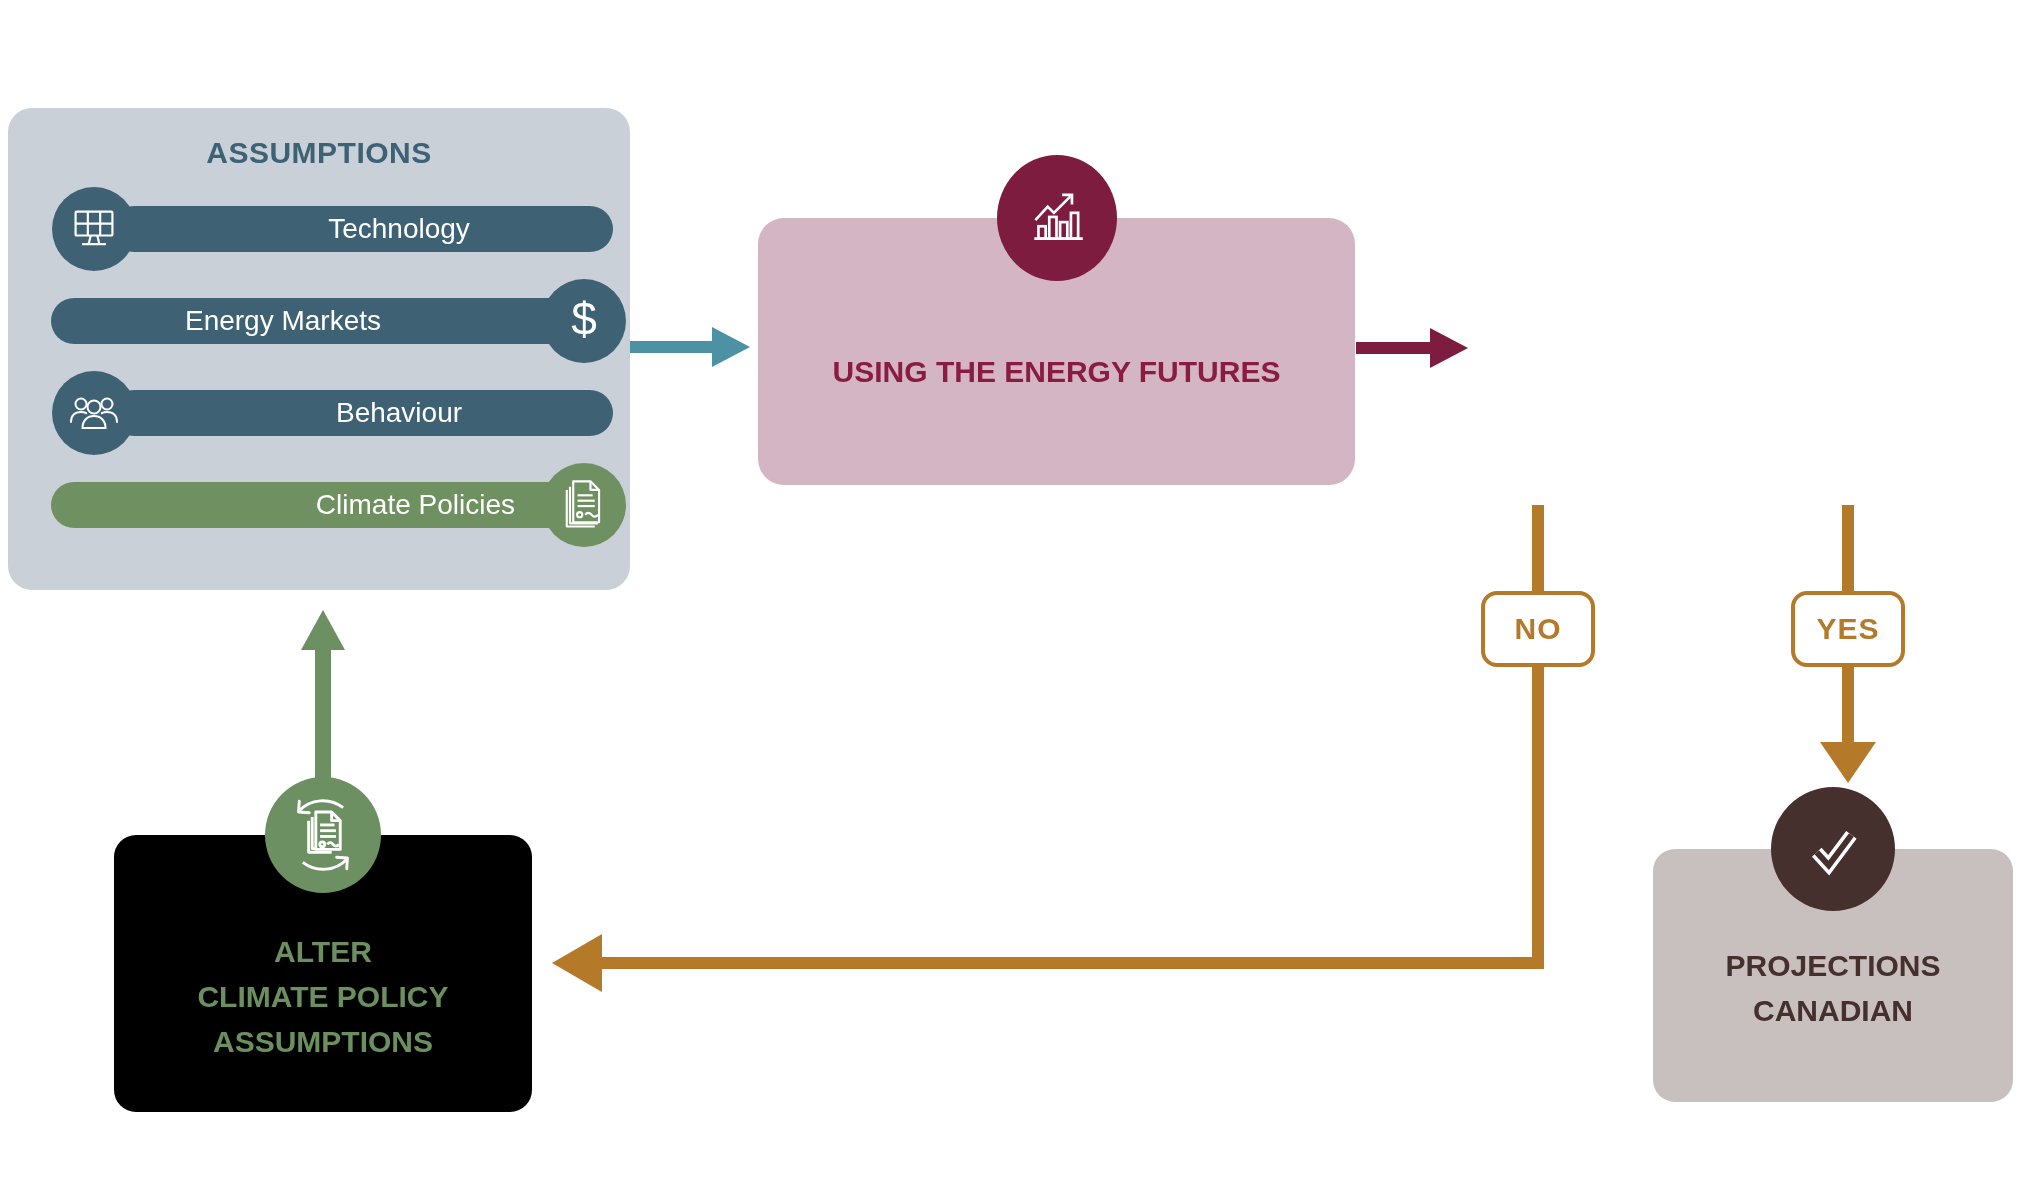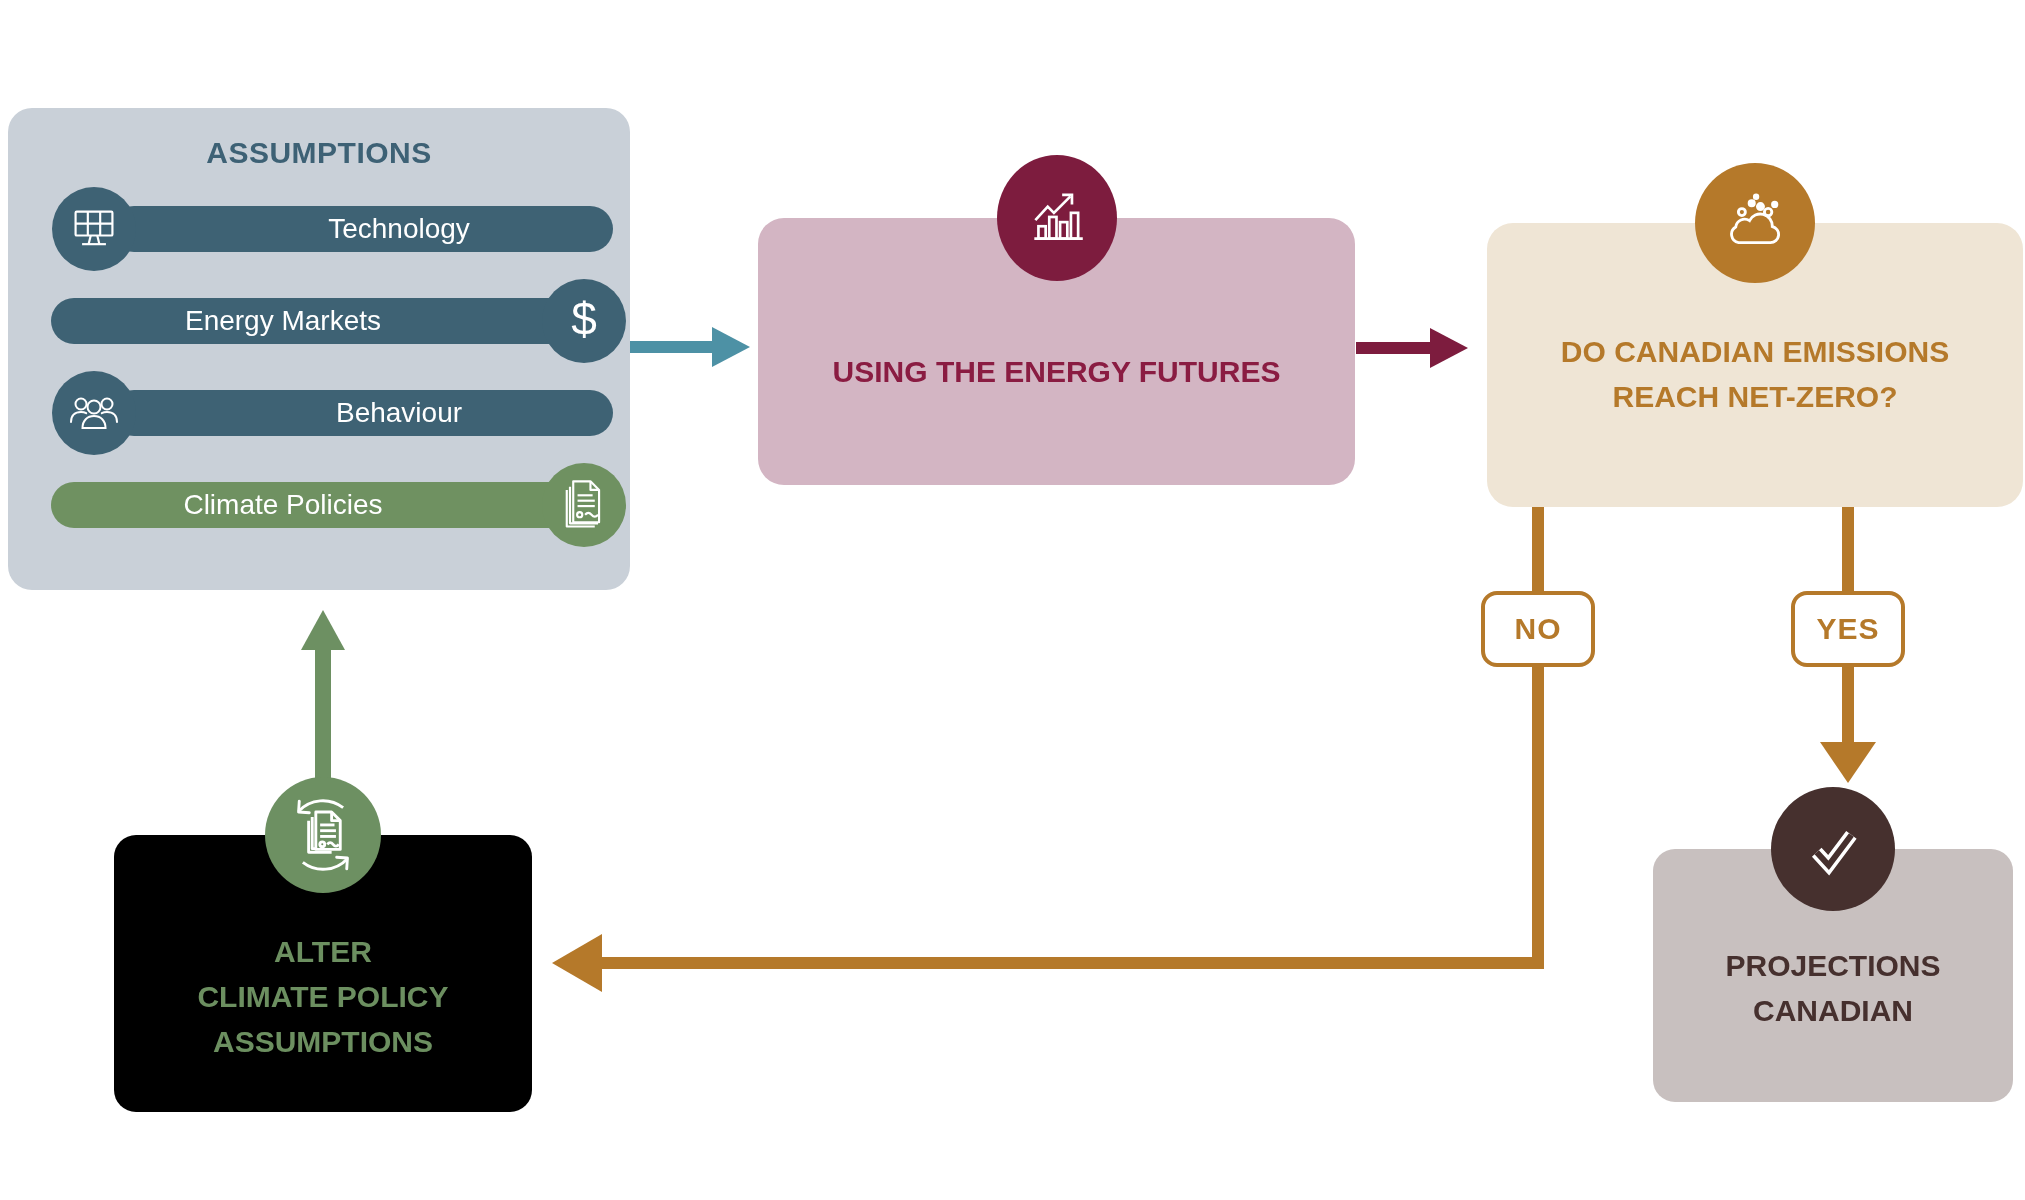--- a/index.html
+++ b/index.html
@@ -12,21 +12,21 @@
   
   .assumptions{left:8px;top:108px;width:622px;height:482px;background:#c9d0d8;border-radius:24px;}
   .assumptions-title{margin-top:28px;text-align:center;font-size:30px;font-weight:bold;color:#3d6175;letter-spacing:.5px;}
   .pill-row{position:absolute;left:15px;width:100%;height:30px;}
   .row1{top:98px;}.row2{top:190px;}.row3{top:282px;}.row4{top:374px;}
   .pill{position:absolute;top:0;height:46px;border-radius:23px;background:#3e6274;
         display:flex;align-items:center;justify-content:center;
         color:#fff;font-size:28px;font-weight:400;}
   .pill.left-ico{left:88px;width:502px;padding-left:74px;box-sizing:border-box;}
   .pill.right-ico{left:28px;width:562px;padding-right:98px;box-sizing:border-box;}
-  .pill.green{background:#6f9161;}
+  .pill.green{background:#6f9161;justify-content:flex-end;}
   .pill-circle{position:absolute;top:-19px;width:84px;height:84px;border-radius:50%;
         background:#3e6274;color:#3e6274;display:flex;align-items:center;justify-content:center;z-index:3;}
   .pill-circle.at-left{left:29px;}
   .pill-circle.at-right{left:519px;}
   .pill-circle.green{background:#6f9161;color:#6f9161;}
   .dollar{color:#fff;font-size:46px;font-weight:400;line-height:1;transform:translateY(-2px);}
   
   .develop{left:758px;top:218px;width:597px;height:267px;background:#d3b5c3;border-radius:26px;}
   .decision{left:1487px;top:223px;width:536px;height:284px;background:#efe5d5;border-radius:26px;}
   .alter{left:114px;top:835px;width:418px;height:277px;background:#000000;}
@@ -155,37 +155,20 @@
         <line x1="10" y1="52" x2="57" y2="52"></line>
         <path d="M11 34 L23 21 L29 27 L45 11"></path>
         <path d="M37 9.5 L46.5 9.5 L46.5 19"></path>
       </svg>
     </div>
     <div class="box-text">
       <span>USING THE ENERGY FUTURES</span>
     </div>
   </div>
 
-  <div class="box decision">
-    <div class="top-circle c-decision">
-      <svg width="70" height="70" viewBox="0 0 64 64" fill="none" stroke="#fff" stroke-width="2.6">
-        <path d="M17 50 h29 a7.5 7.5 0 0 0 1.8-14.8 a11 11 0 0 0-20.8-5.4 a8.2 8.2 0 0 0-12.6 5.8 A7.8 7.8 0 0 0 17 50 z"></path>
-        <circle cx="20" cy="22" r="3.2"></circle>
-        <circle cx="29" cy="14" r="2.4" fill="#fff"></circle>
-        <circle cx="37" cy="17" r="2.8" fill="#fff"></circle>
-        <circle cx="44" cy="22" r="3.4"></circle>
-        <circle cx="50" cy="15" r="2" fill="#fff"></circle>
-        <circle cx="33" cy="8" r="1.6" fill="#fff"></circle>
-      </svg>
-    </div>
-    <div class="box-text">
-      <span>DO CANADIAN EMISSIONS</span>
-      <span>REACH NET-ZERO?</span>
-    </div>
-  </div>
 
   <div class="badge badge-no">
     <span>NO</span>
   </div>
   <div class="badge badge-yes">
     <span>YES</span>
   </div>
 
   <div class="box alter">
     <div class="top-circle c-alter">

